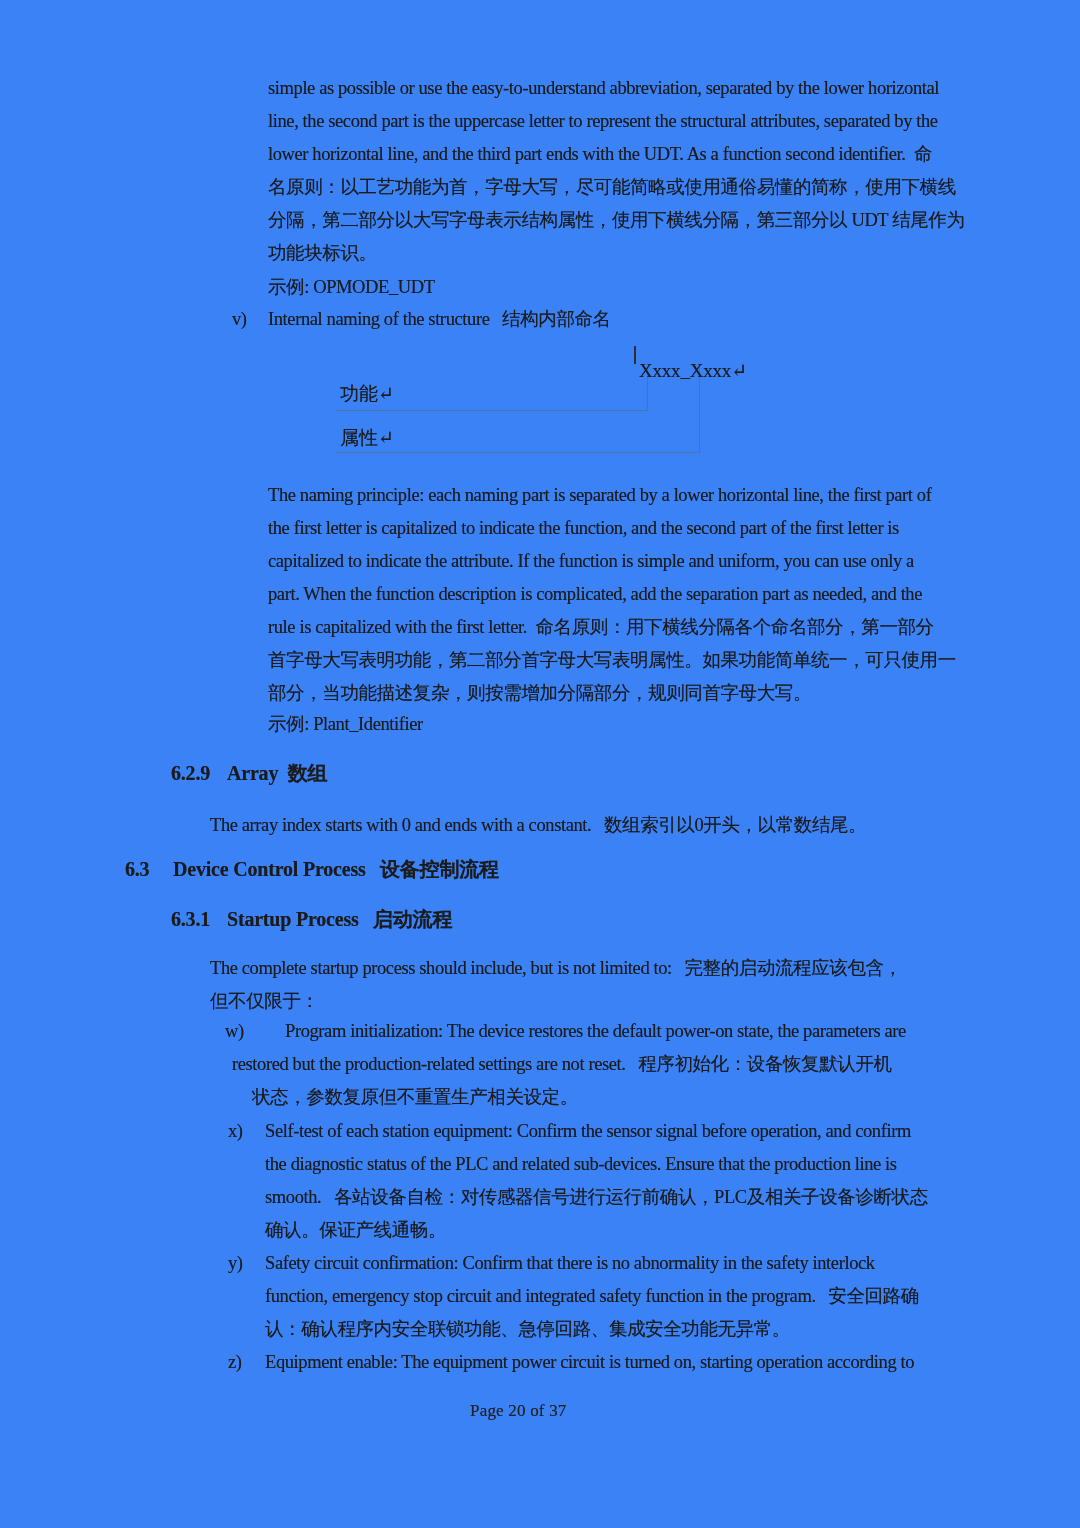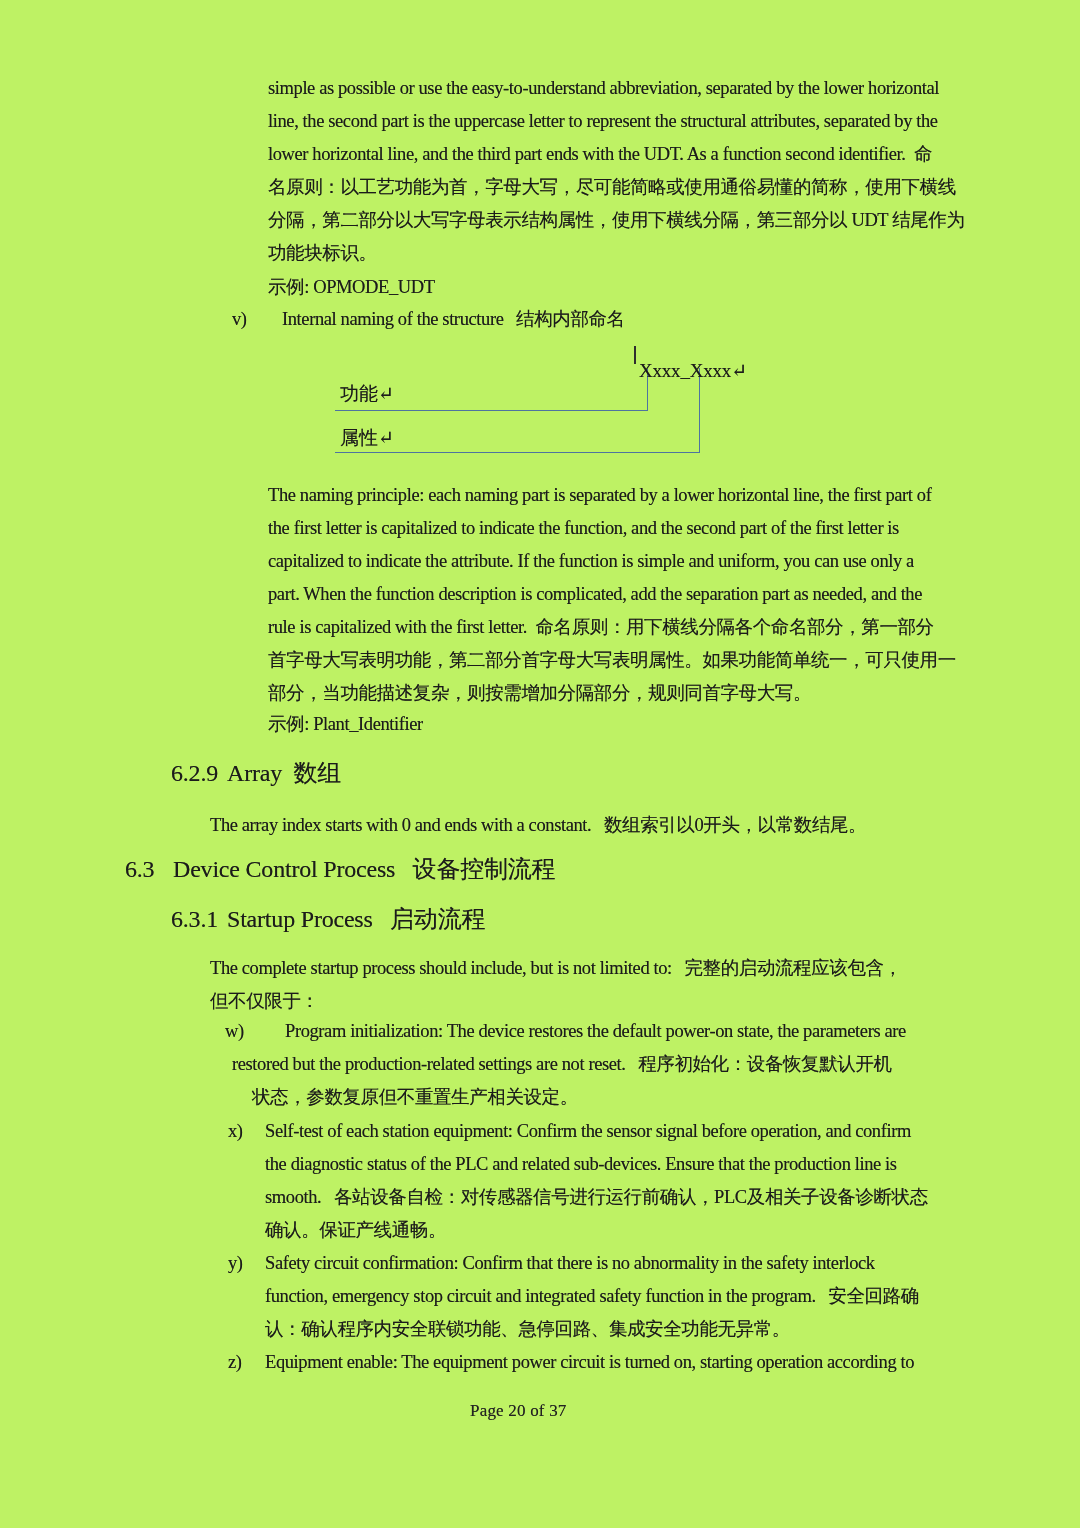--- a/index.html
+++ b/index.html
@@ -1,27 +1,27 @@
 <!DOCTYPE html>
 <html><head>
 <meta charset="utf-8">
 <style>
   * { margin:0; padding:0; box-sizing:border-box; }
   html,body { background:#ffffff; }
   .page {
     position:relative; width:1080px; height:1528px;
-    background:#bef264; overflow:hidden;
+    background:#3b82f6; overflow:hidden;
     font-family:"Liberation Serif","DejaVu Serif",serif;
     color:#1b1b1b;
     text-shadow:0 0 0.4px rgba(25,25,25,0.55);
   }
   .abs { position:absolute; }
   .para { position:absolute; font-size:18.5px; line-height:33px; letter-spacing:-0.4px; }
   .line { white-space:pre; font-size:18.5px; line-height:33px; letter-spacing:-0.4px; }
-  .h { position:absolute; font-weight:normal; font-size:24px; line-height:33px; white-space:pre; letter-spacing:-0.2px; }
+  .h { position:absolute; font-weight:bold; font-size:20px; line-height:33px; white-space:pre; letter-spacing:-0.2px; }
   .dg-title { font-size:19px; white-space:pre; letter-spacing:-0.2px;margin-top:16px; }
   .dg-label { font-size:19px; white-space:pre; }
   .connector { position:absolute; border-right:1.6px solid #4e74a0; border-bottom:1.6px solid #4e74a0; }
   .func-line { left:335px; top:369px; width:313px; height:42px; }
   .attr-line { left:335px; top:368px; width:365px; height:85px; }
   .cursor { position:absolute; left:634px; top:346px; width:2px; height:18px; background:#2e2e2e; }
   .footer { font-size:17px; line-height:22px; white-space:pre; letter-spacing:0.2px; color:#222; }
 </style>
 </head>
 <body>
@@ -32,21 +32,21 @@
       <div class="line">simple as possible or use the easy-to-understand abbreviation, separated by the lower horizontal</div>
       <div class="line">line, the second part is the uppercase letter to represent the structural attributes, separated by the</div>
       <div class="line">lower horizontal line, and the third part ends with the UDT. As a function second identifier.  命</div>
       <div class="line">名原则：以工艺功能为首，字母大写，尽可能简略或使用通俗易懂的简称，使用下横线</div>
       <div class="line">分隔，第二部分以大写字母表示结构属性，使用下横线分隔，第三部分以 UDT 结尾作为</div>
       <div class="line">功能块标识。</div>
     </div>
   <div class="line abs" style="left:268px; top:271px;">示例: OPMODE_UDT</div>
 
   <span class="line abs" style="left:232px; top:303px;">v)</span>
-  <div class="line abs" style="left:282px; top:303px;">Internal naming of the structure   结构内部命名</div>
+  <div class="line abs" style="left:268px; top:303px;">Internal naming of the structure   结构内部命名</div>
 
   <div class="connector attr-line" style="border-color: rgb(78, 116, 160);"></div>
   <div class="connector func-line" style="border-color: rgb(78, 116, 160);"></div>
   <div class="cursor"></div>
   <div class="dg-title abs" style="left:639px; top:343px;">Xxxx_Xxxx↵</div>
   <div class="dg-label abs" style="left:340px; top:381px;">功能↵</div>
   <div class="dg-label abs" style="left:340px; top:425px;">属性↵</div>
 
   <div class="para" style="left:268px; top:479px;">
       <div class="line">The naming principle: each naming part is separated by a lower horizontal line, the first part of</div>

